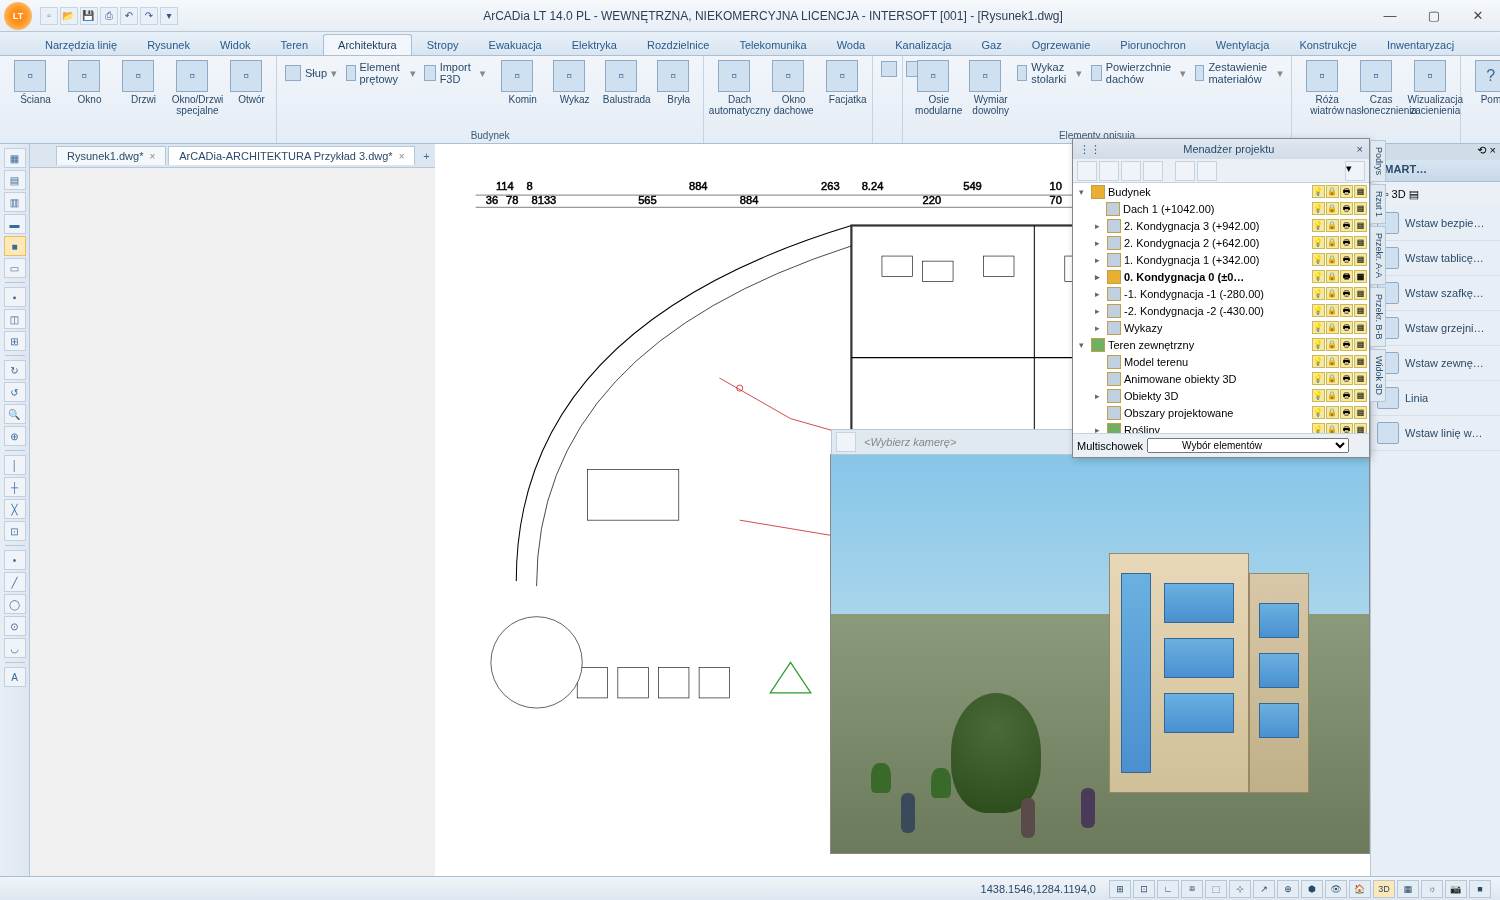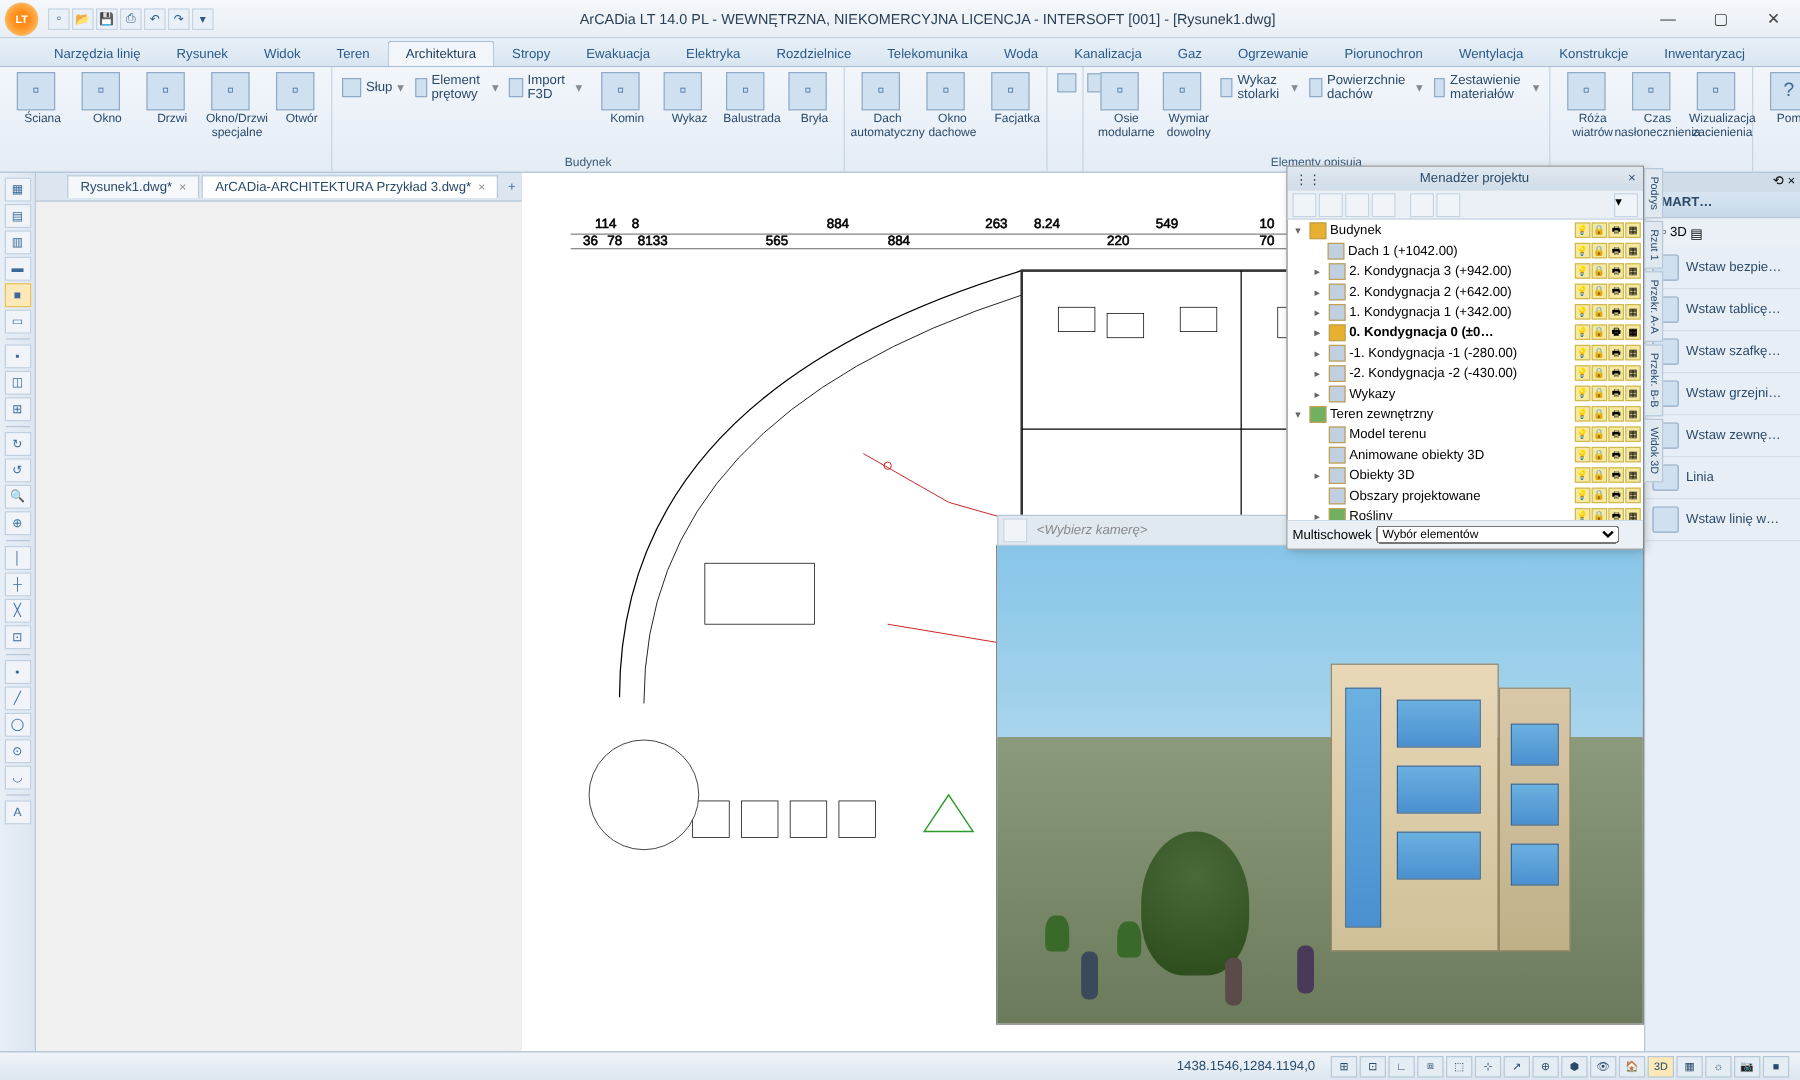--- a/index.html
+++ b/index.html
@@ -54,21 +54,21 @@
 .projmgr .pm-toolbar .pmbtn{width:20px;height:20px;background:#f0f4f8;border:1px solid #c5d4e3;cursor:pointer;}
 .pm-tree{flex:1;overflow:auto;background:#fff;font-size:11px;}
 .pm-row{display:flex;align-items:center;height:17px;padding-left:4px;cursor:pointer;}
 .pm-row.sel{background:#fff;font-weight:bold;}
 .pm-row .exp{width:12px;color:#666;font-size:9px;}
 .pm-row .tico{width:14px;height:14px;margin-right:3px;background:#e8d080;border:1px solid #c0a050;}
 .pm-row .tlbl{flex:1;white-space:nowrap;overflow:hidden;text-overflow:ellipsis;}
 .pm-row .ticons{display:flex;gap:1px;margin-right:2px;}
 .pm-row .ticons span{width:13px;height:13px;background:#f5e8a0;border:1px solid #d0b850;font-size:8px;display:flex;align-items:center;justify-content:center;}
 .pm-foot{height:24px;background:#eaf0f6;border-top:1px solid #c5d4e3;display:flex;align-items:center;padding:0 4px;gap:4px;font-size:10px;}
-.pm-foot select{font-size:10px;flex:1;}
+.pm-foot select{font-size:10px;flex:1;padding-left:30px;}
 .vtabs{position:absolute;right:114px;top:140px;width:16px;display:flex;flex-direction:column;gap:2px;z-index:11;}
 .vtab{writing-mode:vertical-rl;background:#e0e8f0;border:1px solid #b5c7d8;padding:6px 1px;font-size:9px;color:#2a4a6a;cursor:pointer;}
 .statusbar{height:24px;background:linear-gradient(#f0f4f8,#dde6f0);border-top:1px solid #a8bfd5;display:flex;align-items:center;padding:0 8px;font-size:10px;color:#2a4a6a;}
 .statusbar .sfill{flex:1;}
 .statusbar .sbtn{width:22px;height:18px;margin:0 1px;background:#e4ecf4;border:1px solid #b5c7d8;cursor:pointer;display:flex;align-items:center;justify-content:center;font-size:9px;}
 .statusbar .coord{margin-right:12px;}
 .building{position:absolute;right:60px;bottom:40px;width:200px;height:260px;}
 .building .wall{position:absolute;background:linear-gradient(#e8d8b8,#d0c098);border:1px solid #998866;}
 .building .win{position:absolute;background:linear-gradient(#6ab0e0,#4a90d0);border:1px solid #336699;}
 </style>

